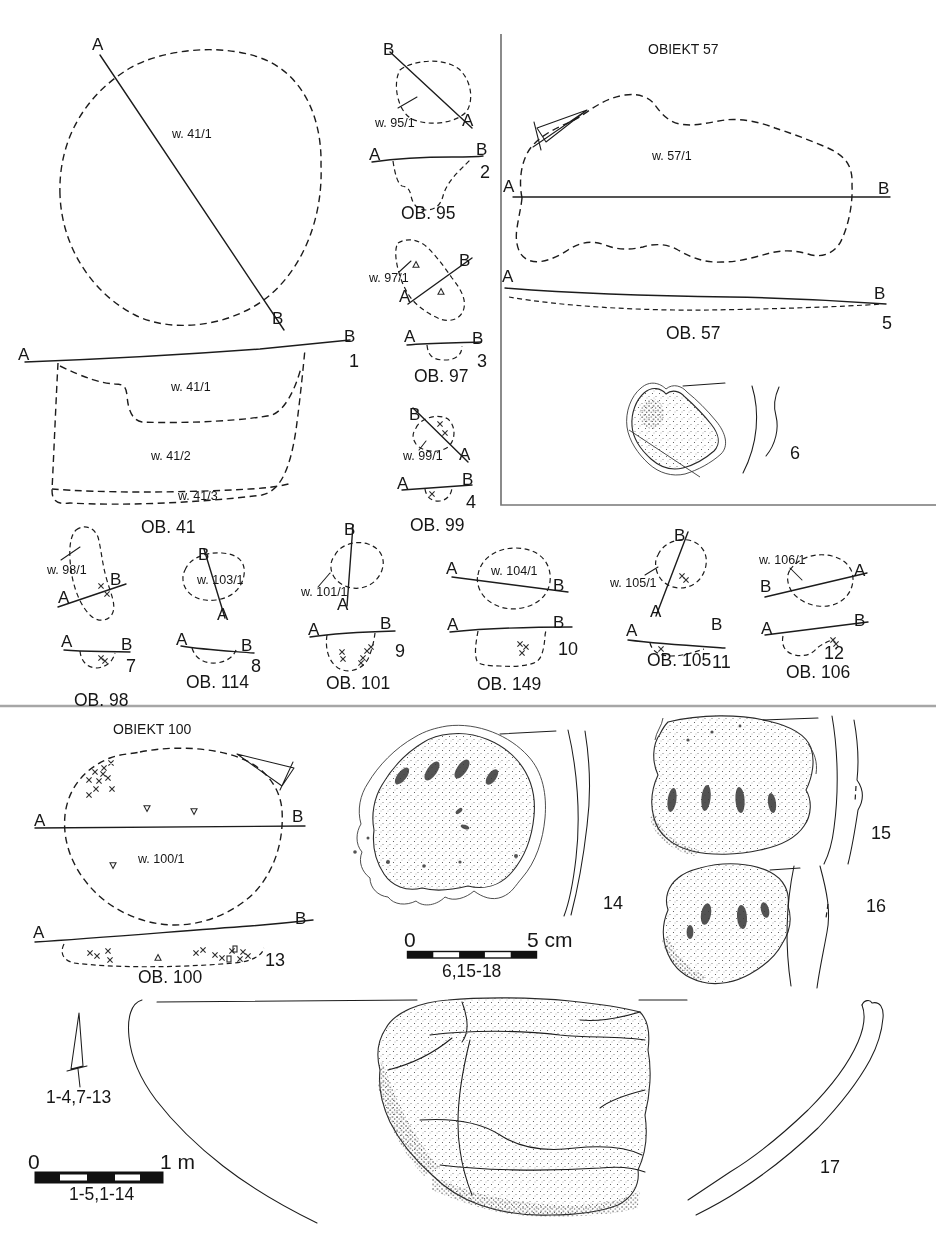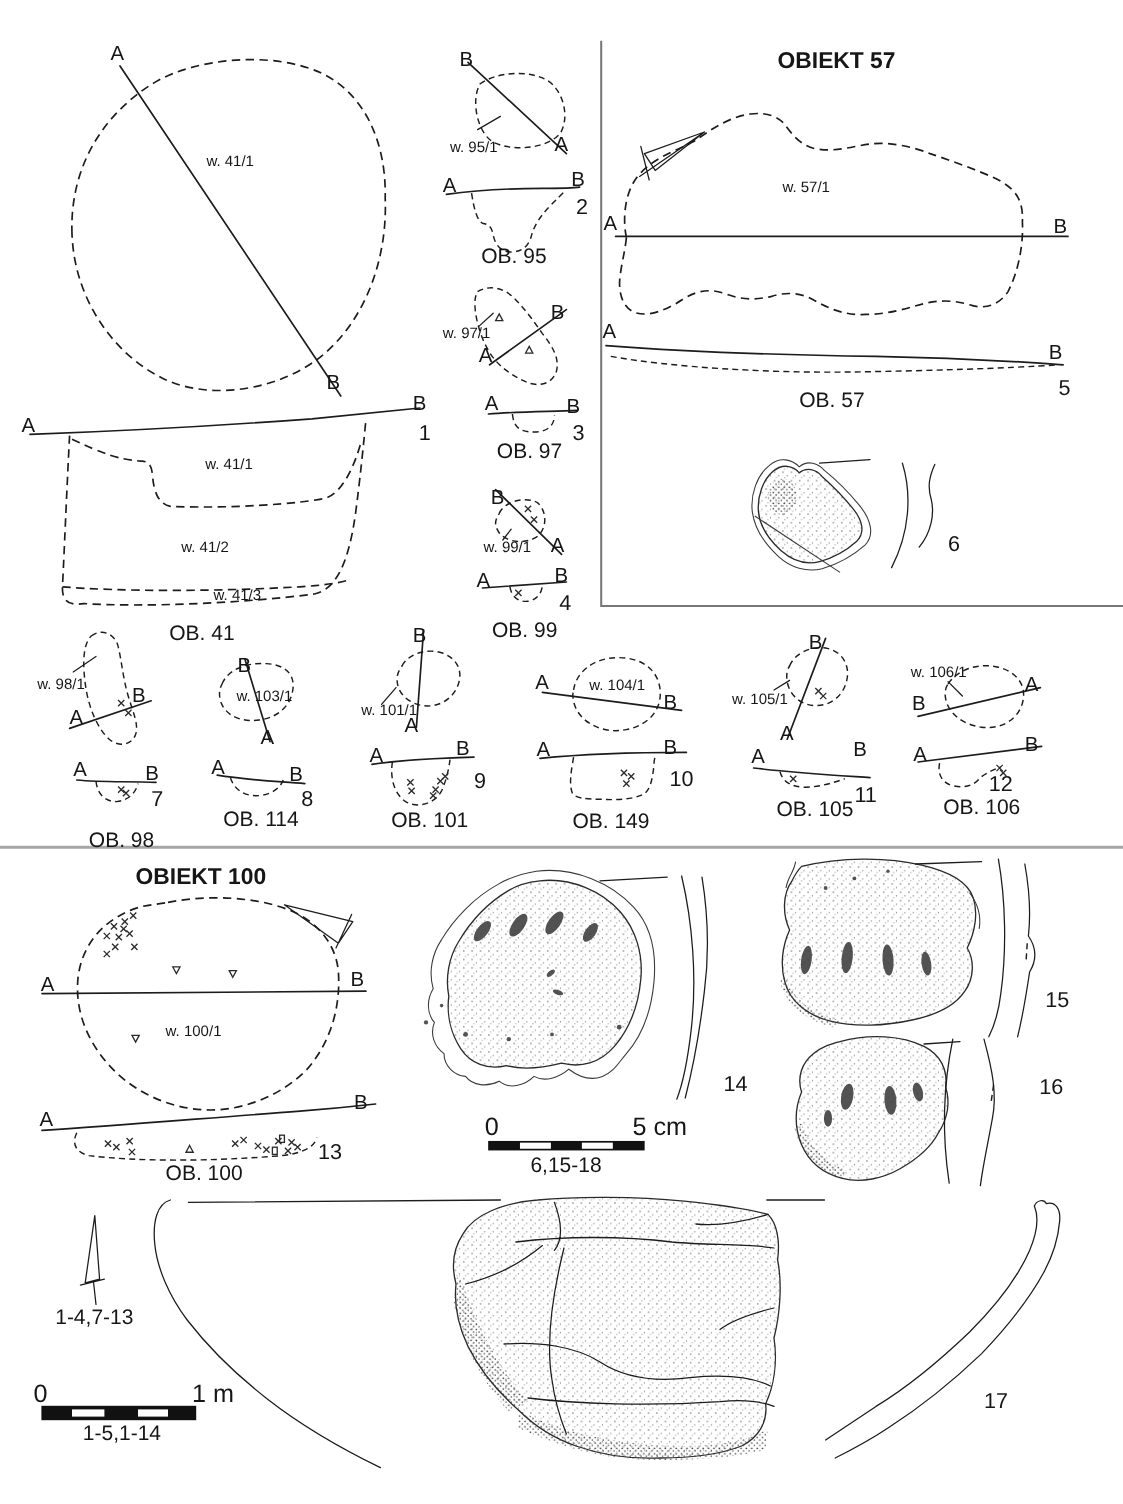--- a/index.html
+++ b/index.html
@@ -14,21 +14,21 @@
   .frame{fill:none;stroke:#777;stroke-width:1.7}
   .div{stroke:#a6a6a6;stroke-width:2.4}
   .stipfill{stroke:#2a2a2a;stroke-width:1.1;fill:url(#stip)}
   .halo{fill:none;stroke:#3a3a3a;stroke-width:0.9}
   .imp{fill:#3b3b3b;opacity:0.88}
   .lbl{position:absolute;color:#161616;white-space:nowrap;line-height:1}
   .ab{font-size:17px}
   .small{font-size:12.5px}
   .num{font-size:18px}
   .cap{font-size:17.5px}
-  .title{font-size:19px;font-weight:bold}
+  .title{font-size:14px;font-weight:normal}
   .scl{font-size:21px}
 </style>
 </head>
 <body>
 
 <div id="fig">
 
 <svg class="art" viewBox="0 0 936 1253">
   <defs>
     <pattern id="stip" patternUnits="userSpaceOnUse" width="7" height="7">
@@ -358,21 +358,21 @@
 <span class="lbl title" style="left:648px;top:42px">OBIEKT 57</span>
 <span class="lbl small" style="left:652px;top:150px">w. 57/1</span>
 <span class="lbl ab" style="left:503px;top:178px">A</span>
 <span class="lbl ab" style="left:878px;top:180px">B</span>
 <span class="lbl ab" style="left:502px;top:268px">A</span>
 <span class="lbl ab" style="left:874px;top:285px">B</span>
 <span class="lbl num" style="left:882px;top:314px">5</span>
 <span class="lbl cap" style="left:666px;top:325px">OB. 57</span>
 <span class="lbl num" style="left:790px;top:444px">6</span>
 
-<span class="lbl small" style="left:31px;top:564px">w. 98/1</span>
+<span class="lbl small" style="left:47px;top:564px">w. 98/1</span>
 <span class="lbl ab" style="left:58px;top:589px">A</span>
 <span class="lbl ab" style="left:110px;top:571px">B</span>
 <span class="lbl ab" style="left:61px;top:633px">A</span>
 <span class="lbl ab" style="left:121px;top:636px">B</span>
 <span class="lbl num" style="left:126px;top:657px">7</span>
 <span class="lbl cap" style="left:74px;top:692px">OB. 98</span>
 
 <span class="lbl ab" style="left:198px;top:546px">B</span>
 <span class="lbl small" style="left:197px;top:574px">w. 103/1</span>
 <span class="lbl ab" style="left:217px;top:606px">A</span>
@@ -396,21 +396,21 @@
 <span class="lbl ab" style="left:553px;top:614px">B</span>
 <span class="lbl num" style="left:558px;top:640px">10</span>
 <span class="lbl cap" style="left:477px;top:676px">OB. 149</span>
 
 <span class="lbl ab" style="left:674px;top:527px">B</span>
 <span class="lbl small" style="left:610px;top:577px">w. 105/1</span>
 <span class="lbl ab" style="left:650px;top:603px">A</span>
 <span class="lbl ab" style="left:626px;top:622px">A</span>
 <span class="lbl ab" style="left:711px;top:616px">B</span>
 <span class="lbl num" style="left:712px;top:653px">11</span>
-<span class="lbl cap" style="left:647px;top:666px">OB. 105</span>
+<span class="lbl cap" style="left:647px;top:652px">OB. 105</span>
 
 <span class="lbl small" style="left:759px;top:554px">w. 106/1</span>
 <span class="lbl ab" style="left:760px;top:578px">B</span>
 <span class="lbl ab" style="left:854px;top:562px">A</span>
 <span class="lbl ab" style="left:761px;top:620px">A</span>
 <span class="lbl ab" style="left:854px;top:612px">B</span>
 <span class="lbl num" style="left:824px;top:644px">12</span>
 <span class="lbl cap" style="left:786px;top:664px">OB. 106</span>
 
 <span class="lbl title" style="left:113px;top:722px">OBIEKT 100</span>

